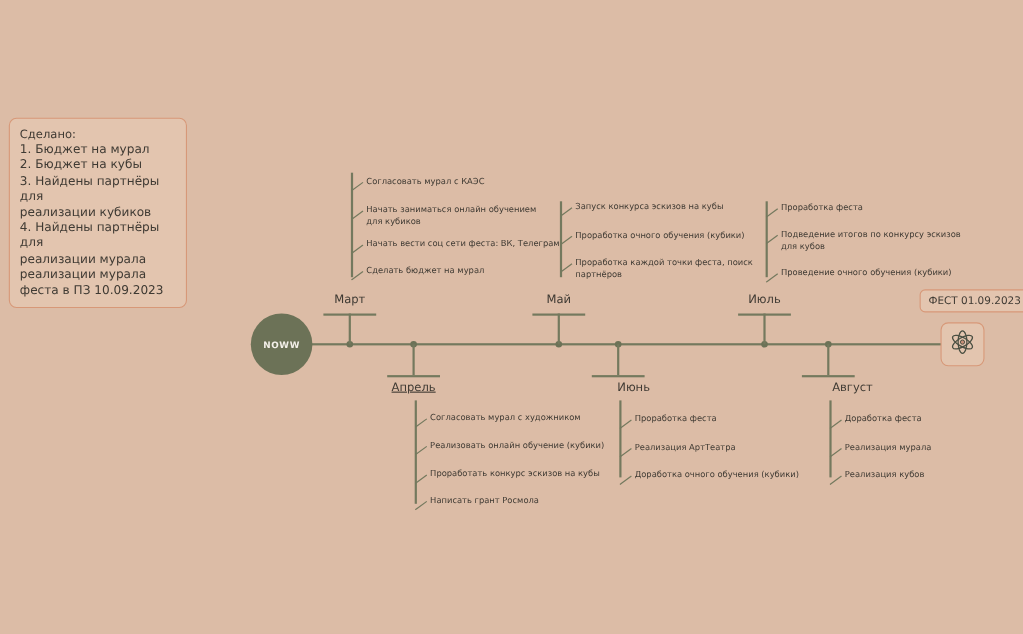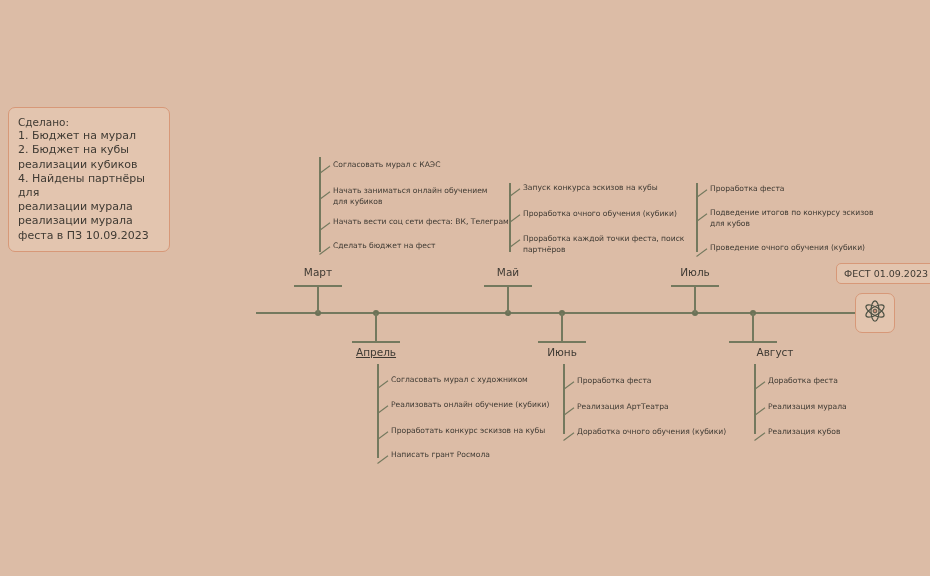--- a/index.html
+++ b/index.html
@@ -142,30 +142,34 @@
 </head>
 <body>
 
 <div id="stage">
 
   <div class="done-panel">
     <div class="done-title">Сделано:</div>
     <ul class="done-list" id="done-list">
         <li>1. Бюджет на мурал</li>
         <li>2. Бюджет на кубы</li>
+        <li>3. Найдены партнёры для</li>
         <li>реализации кубиков</li>
         <li>4. Найдены партнёры для</li>
         <li>реализации мурала</li>
         <li>реализации мурала</li>
         <li>феста в ПЗ 10.09.2023</li>
       </ul>
   </div>
 
   <div class="axis-line"></div>
 
+  <div class="now-circle">
+    <span>NOWW</span>
+  </div>
 
   <div id="nodes-layer">
       <div class="node up" style="left: 318px;">
         <div class="dot"></div>
         <div class="stem" style="height: 28px; bottom: 0px;"></div>
         <div class="underline" style="top: -28px;"></div>
         <div class="mlabel" style="top: -47px; text-align: center;">Март</div>
       </div>
       <div class="branch" style="left: 319px; top: 157px;">
         <div class="spine" style="height: 95px;"></div>
@@ -193,21 +197,21 @@
             </svg>
           </span>
           <span class="btext">Начать вести соц сети феста: ВК, Телеграм</span>
         </div>
         <div class="bitem" style="top: 84px;">
           <span class="hook">
             <svg width="12" height="9">
               <path d="M0.5 8.5 L11 0.8" stroke="#74795e" stroke-width="1.1" fill="none"></path>
             </svg>
           </span>
-          <span class="btext">Сделать бюджет на фест</span>
+          <span class="btext">Сделать бюджет на мурал</span>
         </div>
       </div>
       <div class="node down" style="left: 376px;">
         <div class="dot"></div>
         <div class="stem" style="height: 28px; top: 0px;"></div>
         <div class="underline" style="top: 28px;"></div>
         <div class="mlabel" style="top: 33px; text-decoration: underline;">Апрель</div>
       </div>
       <div class="branch" style="left: 377px; top: 364px;">
         <div class="spine" style="height: 94px;"></div>
@@ -275,21 +279,21 @@
             </svg>
           </span>
           <span class="btext">Проработка каждой точки феста, поиск
 партнёров</span>
         </div>
       </div>
       <div class="node down" style="left: 562px;">
         <div class="dot"></div>
         <div class="stem" style="height: 28px; top: 0px;"></div>
         <div class="underline" style="top: 28px;"></div>
-        <div class="mlabel" style="top: 33px;">Июнь</div>
+        <div class="mlabel" style="top: 33px; margin-left: 14px;">Июнь</div>
       </div>
       <div class="branch" style="left: 563px; top: 364px;">
         <div class="spine" style="height: 70px;"></div>
         <div class="bitem" style="top: 12px;">
           <span class="hook">
             <svg width="12" height="9">
               <path d="M0.5 8.5 L11 0.8" stroke="#74795e" stroke-width="1.1" fill="none"></path>
             </svg>
           </span>
           <span class="btext">Проработка феста</span>

